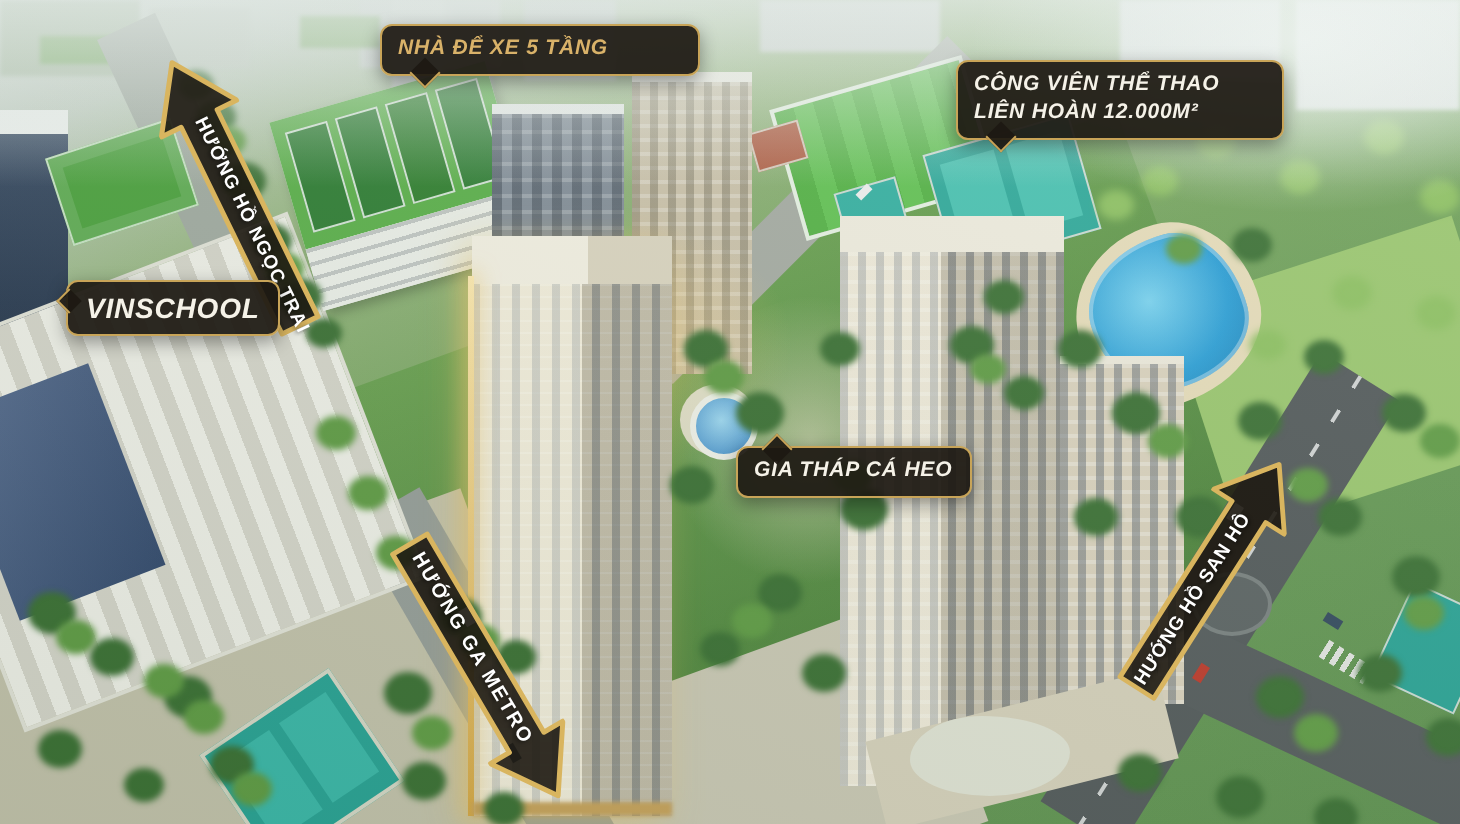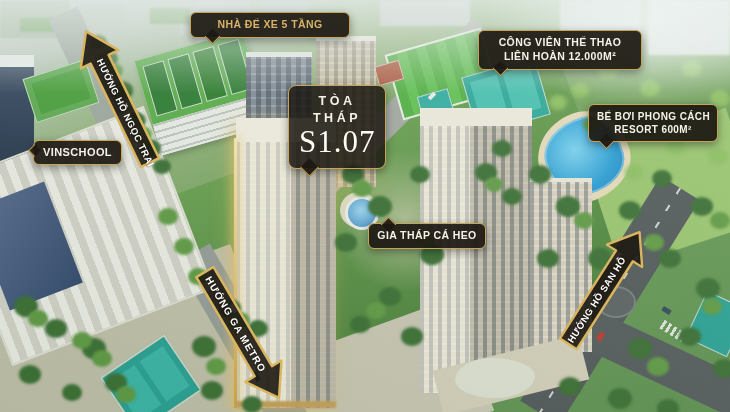--- a/index.html
+++ b/index.html
@@ -22,22 +22,22 @@
   .lane{background-image:repeating-linear-gradient(180deg,rgba(255,255,255,.75) 0 7px,rgba(255,255,255,0) 7px 20px);
     background-size:2px 100%;background-repeat:no-repeat;background-position:center top;}
   .cw{background-image:repeating-linear-gradient(0deg,#e6e6e3 0 3px,rgba(0,0,0,0) 3px 6px);}
 
   .trees{width:16px;height:13px;border-radius:50%;background:transparent;}
 
   .court-teal{background:#2fa99b;border:1px solid #cfdcd2;}
   .facade-lines{background-image:repeating-linear-gradient(180deg,rgba(70,78,88,.25) 0 2px,rgba(0,0,0,0) 2px 7px);}
 
   .badge{position:absolute;background:rgba(29,25,18,.93);border:1px solid #c8a458;border-radius:6px;
-    color:#f5f2e8;text-align:center;font-weight:700;font-size:10.5px;line-height:1.32;
-    letter-spacing:.4px;padding:5px 8px;box-shadow:0 3px 9px rgba(0,0,0,.38);z-index:30;}
+    color:#f5f2e8;text-align:left;font-weight:700;font-size:10.5px;line-height:1.32;
+    letter-spacing:.4px;padding:5px 8px;box-shadow:0 3px 9px rgba(0,0,0,.38);z-index:30;font-style:italic;}
   .badge .l{display:block;white-space:nowrap;}
   .badge-gold{color:#d9b269;}
   .tail{position:absolute;width:10px;height:10px;background:rgba(29,25,18,.93);transform:rotate(45deg);}
   .tail-b{bottom:-5.5px;border-right:1px solid #c8a458;border-bottom:1px solid #c8a458;}
   .tail-l{left:-5.5px;top:5px;border-left:1px solid #c8a458;border-bottom:1px solid #c8a458;}
   .tail-t{top:-5.5px;border-top:1px solid #c8a458;border-left:1px solid #c8a458;}
 
   .badge-hero{border-width:1.5px;border-radius:8px;padding:7px 10px 9px;background:rgba(25,21,15,.84);}
   .hero-eyebrow{display:block;font-size:12.5px;font-weight:700;letter-spacing:3.5px;color:#f5f2e8;}
   .hero-name{display:block;font-family:"Liberation Serif",serif;font-weight:400;font-size:31px;
@@ -159,33 +159,23 @@
     <span class="l">NHÀ ĐỂ XE 5 TẦNG</span>
     <span class="tail tail-b" style="left:16px;"></span>
   </div>
 
   <div class="badge" style="left:478px;top:30px;width:146px;">
     <span class="l">CÔNG VIÊN THỂ THAO</span>
     <span class="l">LIÊN HOÀN 12.000M²</span>
     <span class="tail tail-b" style="left:16px;"></span>
   </div>
 
-  <div class="badge badge-hero" style="left:288px;top:85px;width:76px;">
-    <span class="hero-eyebrow">TÒA THÁP</span>
-    <span class="hero-name">S1.07</span>
-    <span class="tail tail-b" style="left:14px;width:12px;height:12px;bottom:-6.5px;"></span>
-  </div>
-
-  <div class="badge" style="left:588px;top:104px;width:112px;font-size:10px;">
-    <span class="l">BỂ BƠI PHONG CÁCH</span>
-    <span class="l">RESORT 600M²</span>
-    <span class="tail tail-b" style="left:12px;"></span>
-  </div>
-
-  <div class="badge" style="left:33px;top:140px;font-size:11px;padding:4px 9px;">
+
+
+  <div class="badge" style="left:33px;top:140px;font-size:14px;padding:4px 9px;">
     <span class="l">VINSCHOOL</span>
     <span class="tail tail-l" style="width:8px;height:8px;left:-4.5px;top:5px;"></span>
   </div>
 
   <div class="badge" style="left:368px;top:223px;width:100px;">
     <span class="l">GIA THÁP CÁ HEO</span>
     <span class="tail tail-t" style="left:14px;"></span>
   </div>
 
   <div class="arrow" style="left:96px;top:22px;width:44px;height:150px;transform:rotate(-26deg);">

